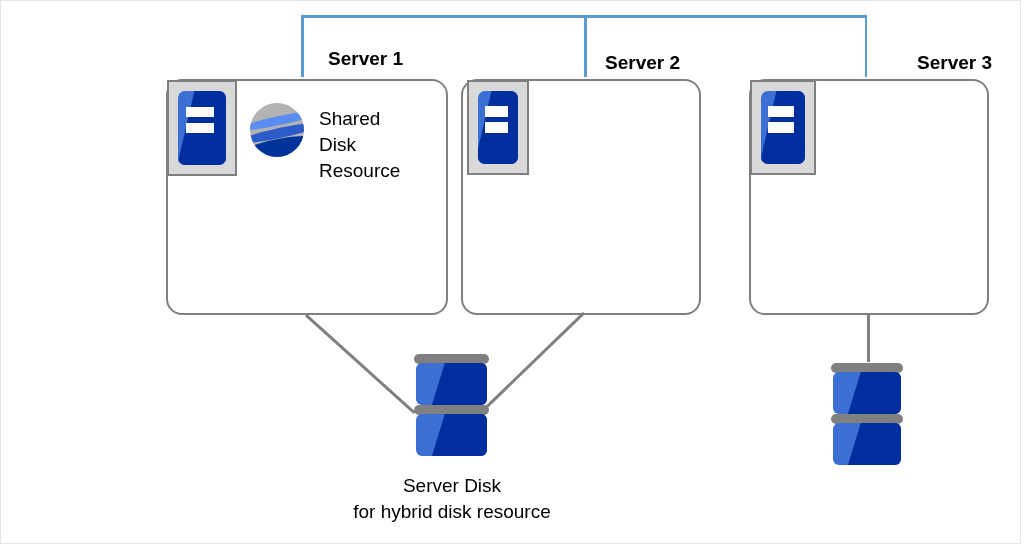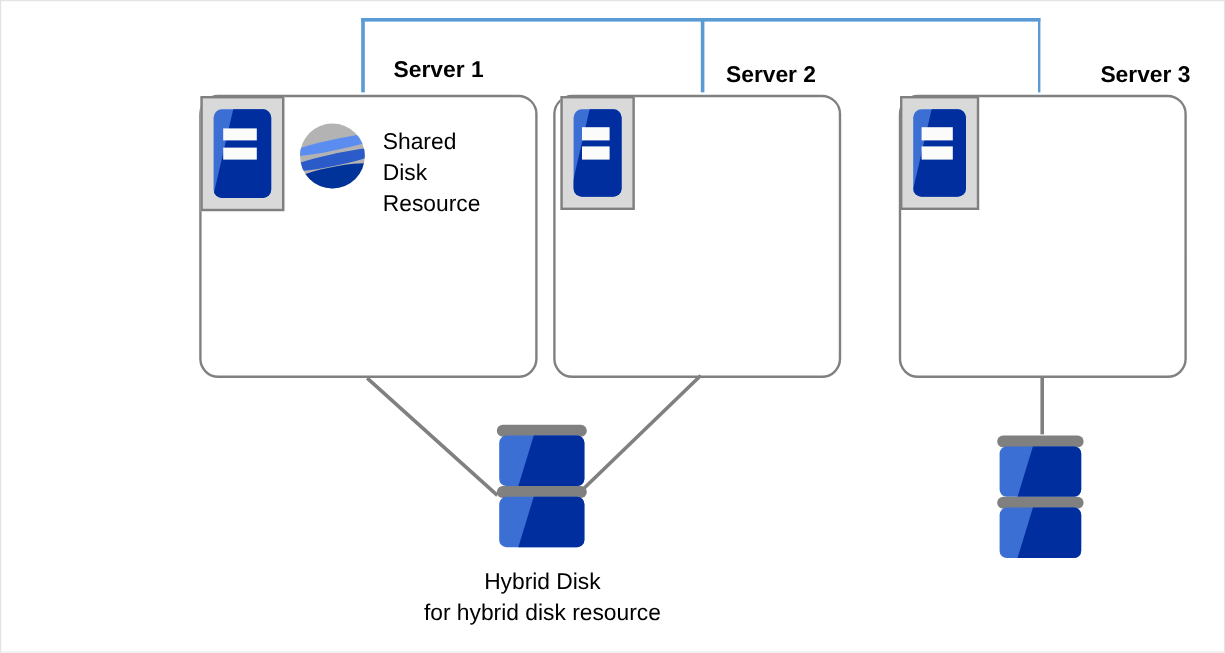--- a/index.html
+++ b/index.html
@@ -235,17 +235,17 @@
     <div class="body" style="top:60px;"></div>
   </div>
 
   <div class="disk" style="left:830px;top:362px;width:72px;height:100px;">
     <div class="plate" style="top:0px;"></div>
     <div class="body" style="top:9px;"></div>
     <div class="plate" style="top:51px;"></div>
     <div class="body" style="top:60px;"></div>
   </div>
 
-  <div class="disk-caption" style="left:330px;top:472px;width:242px;">Hybrid Disk
+  <div class="disk-caption" style="left:330px;top:472px;width:242px;">Server Disk
 for hybrid disk resource</div>
 
 
 </div>
 
 </body></html>

